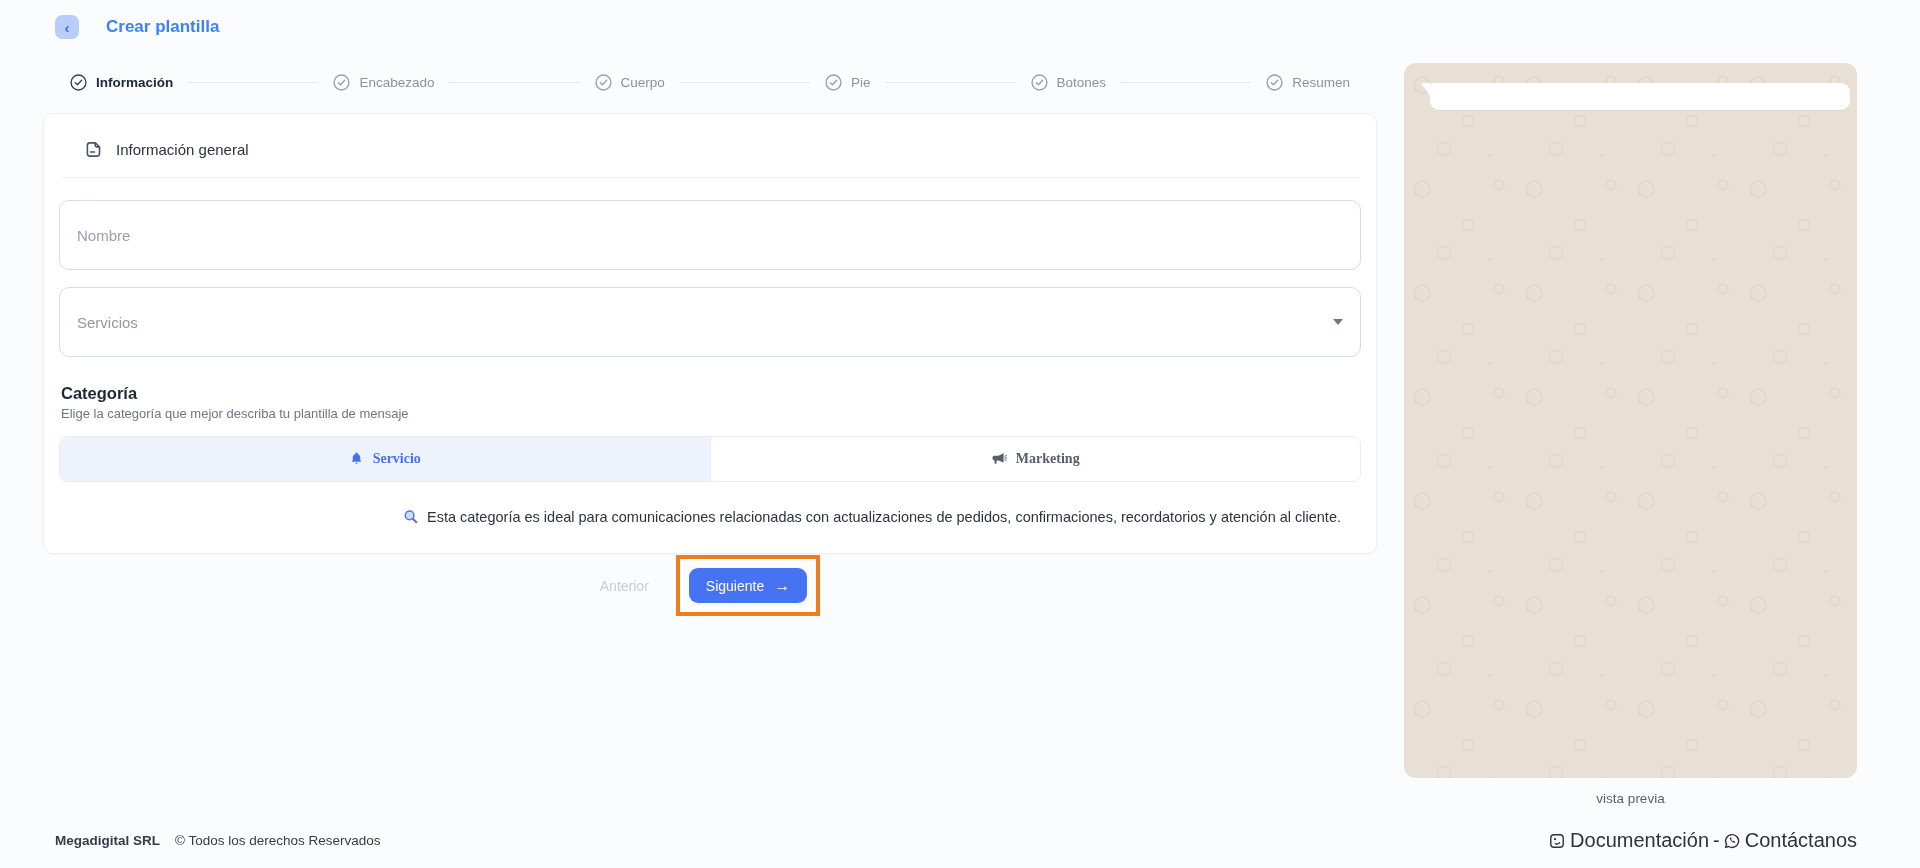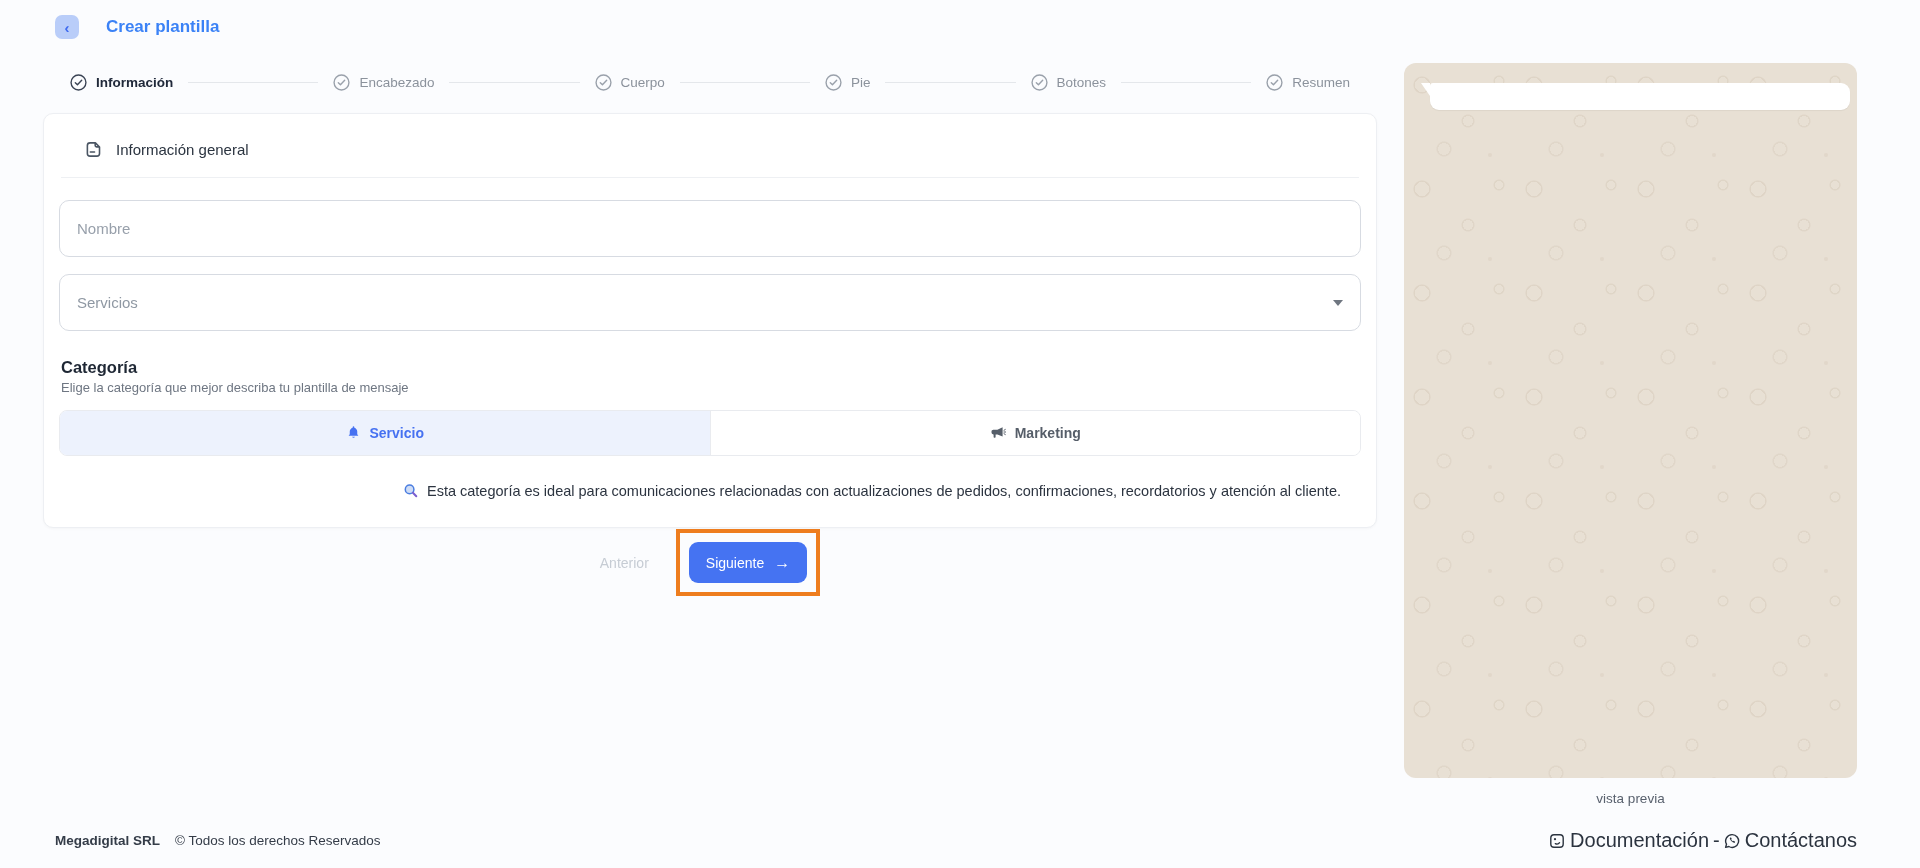--- a/index.html
+++ b/index.html
@@ -35,21 +35,21 @@
 
   
   .card {
     background:#fff; border:1px solid #edeff3; border-radius:10px;
     padding:0 15px 28px 15px; box-shadow:0 1px 3px rgba(16,24,40,.03);
   }
   .card-header { display:flex; align-items:center; gap:13px; padding:26px 25px 18px 25px; color:#2b3440; font-size:15px; }
   .card-divider { height:1px; background:#eef0f3; margin:0 2px 22px 2px; }
 
   .input, .select {
-    height:57px; border:1px solid #d7dbe2; border-radius:10px; background:#fff;
+    height:70px; border:1px solid #d7dbe2; border-radius:10px; background:#fff;
     display:flex; align-items:center; padding:16px 17px; font-size:15px; width:100%;
   }
   .input { color:#232d3b; }
   .input::placeholder { color:#98a0ab; }
   input.input { font-family:"Liberation Sans", sans-serif; outline:none; }
   .select { justify-content:space-between; cursor:pointer; position:relative; }
   .select .ph { color:#8f98a3; }
   .select .val { color:#232d3b; }
   .caret { width:0; height:0; border-left:5px solid transparent; border-right:5px solid transparent; border-top:6px solid #6f7680; }
   .row2 { display:flex; gap:10px; margin-top:17px; }
@@ -58,34 +58,34 @@
     position:absolute; top:-8px; left:11px; background:#fff; padding:0 5px;
     font-size:12px; color:#434c59; line-height:1.2;
   }
 
   .cat-title { font-size:16.5px; font-weight:bold; color:#1e2734; margin:27px 2px 3px 2px; }
   .cat-sub { font-size:13px; color:#6e7682; margin:0 2px 15px 2px; }
   .cat-toggle { display:flex; border:1px solid #e9ebef; border-radius:8px; overflow:hidden; height:46px; }
   .cat-opt {
     flex:1; display:flex; align-items:center; justify-content:center; gap:9px;
     font-size:14px; font-weight:bold; color:#565e69; background:#fff; cursor:pointer; border:none;
-    font-family:Liberation Sans, sans-serif;
+    font-family:Liberation Serif, serif;
     text-align:center;
   }
   .cat-opt + .cat-opt { border-left:1px solid #e9ebef; }
   .cat-opt.selected { background:#edf2fd; color:#4671f1; border-left:none; }
 
   .help { display:flex; align-items:center; justify-content:flex-end; gap:8px; margin-top:27px; font-size:14.5px; color:#2c3440; padding:0 20px; text-align:center; }
 
   
   .actions { display:flex; align-items:center; justify-content:center; gap:27px; margin-top:1px; padding-right:0; }
   .btn-prev { color:#c6ccd4; font-size:14px; background:none; border:none; cursor:pointer; font-family:"Liberation Sans", sans-serif; }
   .hl-box { border:4px solid #ee7d1e; padding:9px 9px; display:inline-block; background:transparent; }
   .btn-next {
-    background:#4573f2; color:#fff; border:none; border-radius:9px; height:41px; padding:0 17px;
+    background:#4573f2; color:#fff; border:none; border-radius:9px; height:35px; padding:0 17px;
     font-size:14px; display:flex; align-items:center; gap:10px; cursor:pointer;
     font-family:"Liberation Sans", sans-serif;
   }
   .btn-next .arr { font-size:16px; line-height:1; }
 
   
   .preview-col { width:453px; flex:none; display:flex; flex-direction:column; margin-top:5px; }
   .phone {
     height:715px; border-radius:12px; padding:20px 7px 0 17px; position:relative;
     background-color:#e8e0d4;

